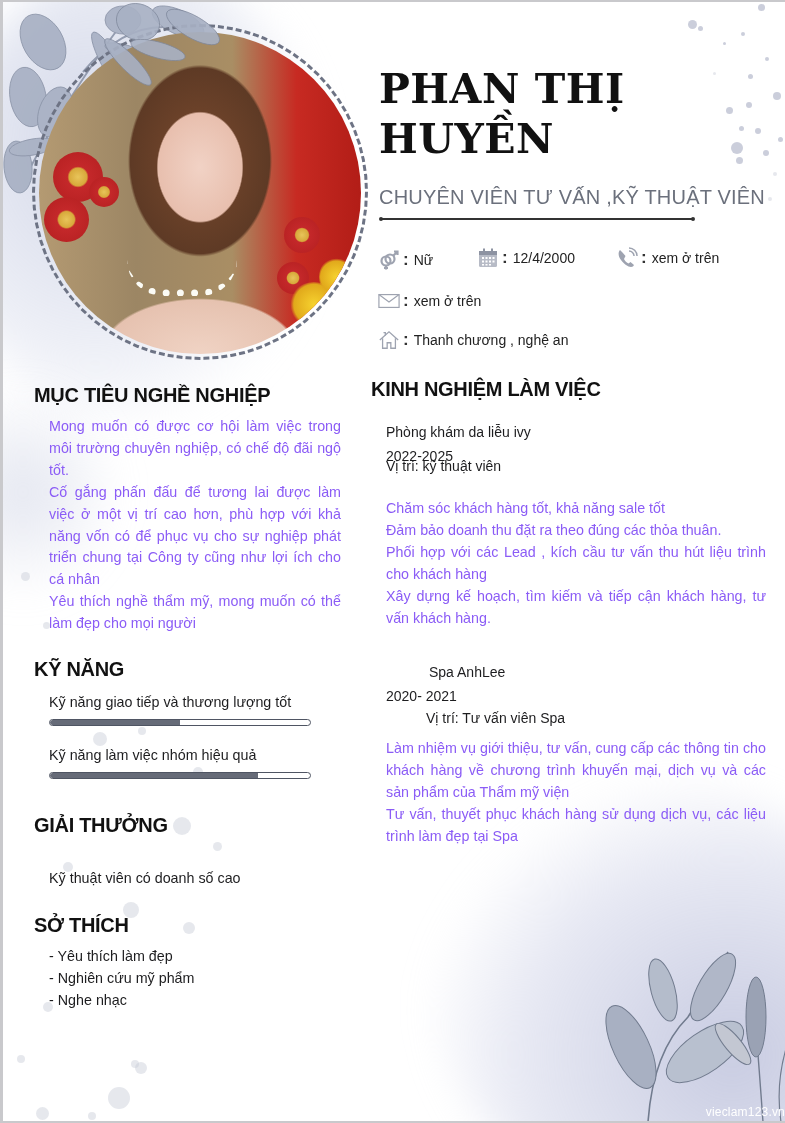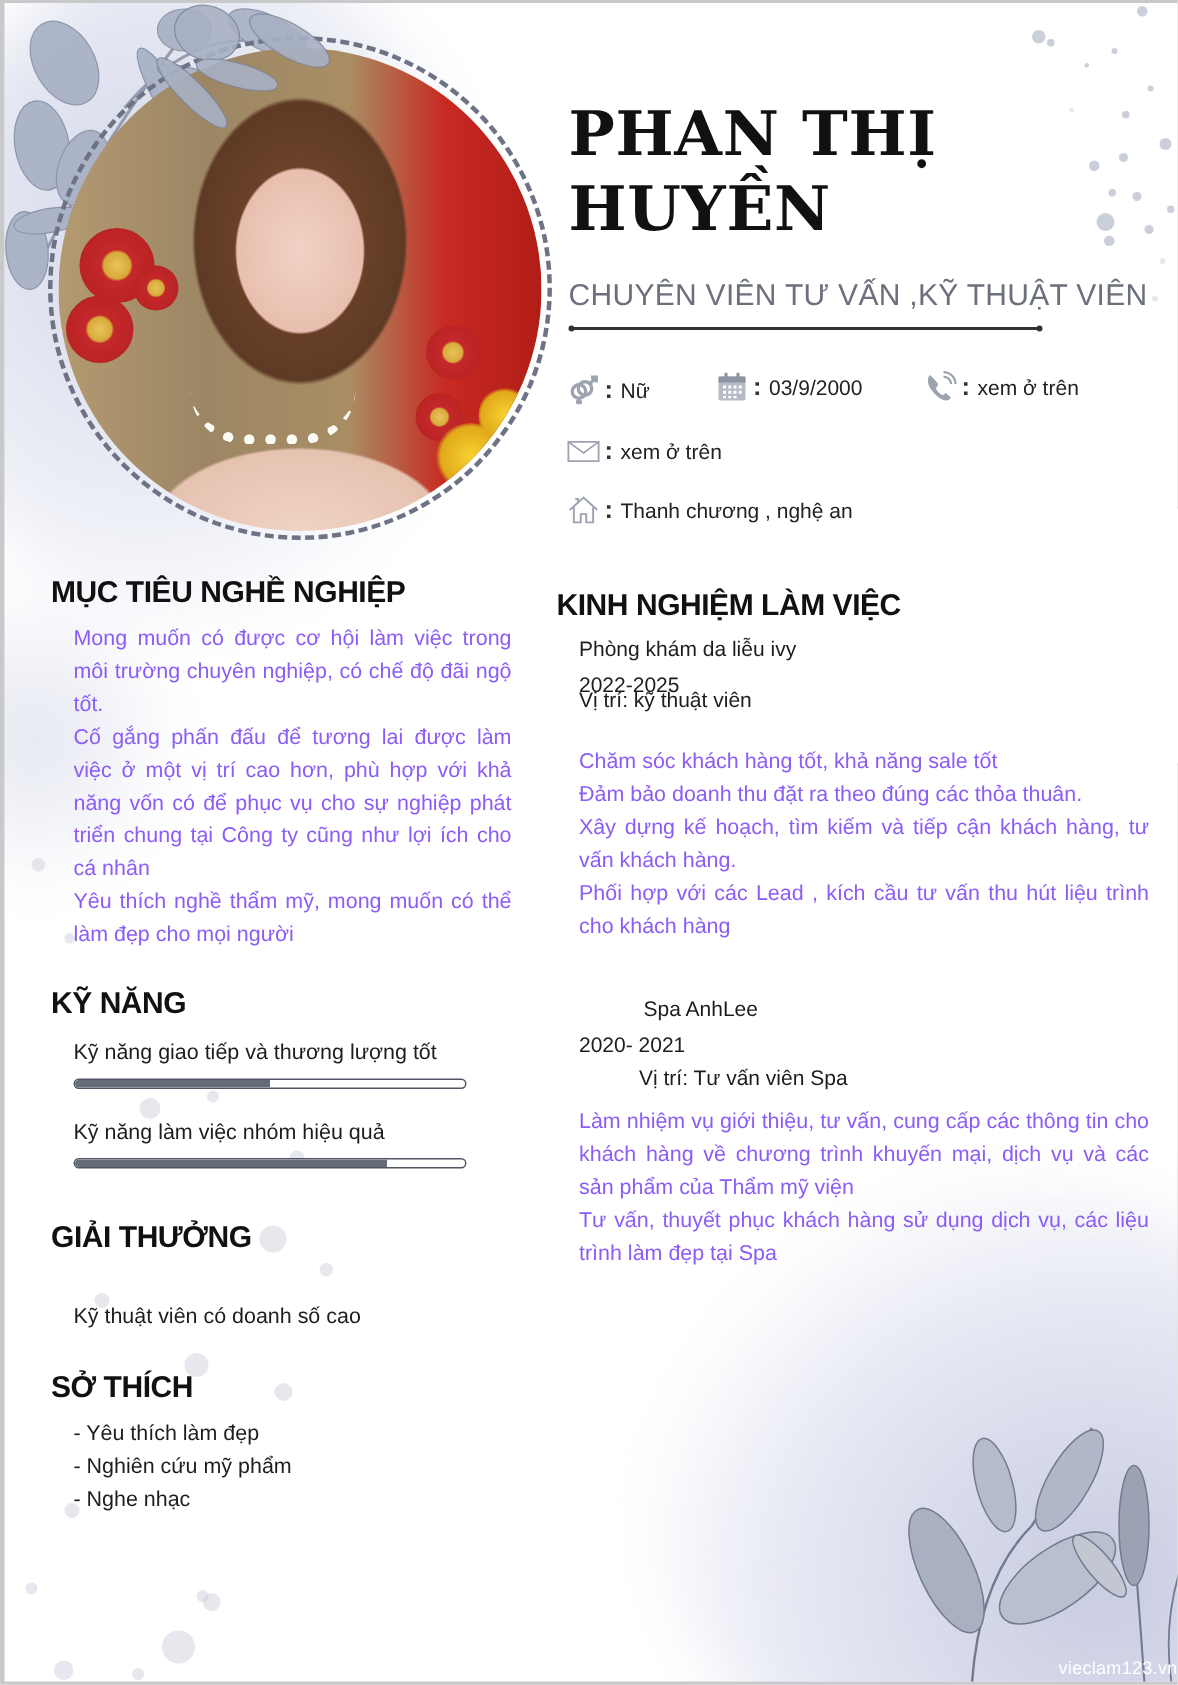--- a/index.html
+++ b/index.html
@@ -208,21 +208,21 @@
             <rect x="8.5" y="13.5" width="2" height="2"></rect>
             <rect x="12" y="13.5" width="2" height="2"></rect>
             <rect x="15.5" y="13.5" width="2" height="2"></rect>
             <rect x="5" y="17" width="2" height="1.5"></rect>
             <rect x="8.5" y="17" width="2" height="1.5"></rect>
             <rect x="12" y="17" width="2" height="1.5"></rect>
           </g>
         </svg>
     </span>
     <span class="colon">:</span>
-    <span>03/9/2000</span>
+    <span>12/4/2000</span>
   </div>
 
   <div class="info" style="left:613px;top:245px;">
     <span class="icon">
       <svg width="22" height="22" viewBox="0 0 22 22">
           <path d="M4 3c-2 2-2 6 1 10s7 7 10 7c1.5 0 2.5-1 3-2l-3.5-3-2 1.5c-1.5-.5-4-3-4.5-4.5L9.5 9 6.5 5.5 4 3z" fill="#9ea3b0"></path>
           <path d="M13 4a5 5 0 0 1 5 5M13 1a8 8 0 0 1 8 8" stroke="#9ea3b0" stroke-width="1.5" fill="none"></path>
         </svg>
     </span>
     <span class="colon">:</span>
@@ -270,31 +270,31 @@
   </div>
 
   <div class="sec-title" style="left:31px;top:812px;">GIẢI THƯỞNG</div>
   <div class="skill-label" style="top:868px;">Kỹ thuật viên có doanh số cao</div>
 
   <div class="sec-title" style="left:31px;top:912px;">SỞ THÍCH</div>
   <div class="skill-label" style="top:946px;">- Yêu thích làm đẹp</div>
   <div class="skill-label" style="top:968px;">- Nghiên cứu mỹ phẩm</div>
   <div class="skill-label" style="top:990px;">- Nghe nhạc</div>
 
-  <div class="sec-title" style="left:368px;top:391px;">KINH NGHIỆM LÀM VIỆC</div>
+  <div class="sec-title" style="left:368px;top:376px;">KINH NGHIỆM LÀM VIỆC</div>
 
   <div>
     <div class="exp-line" style="top:422px;">Phòng khám da liễu ivy</div>
     <div class="exp-line" style="top:446px;">2022-2025</div>
     <div class="exp-line" style="top:456px;">Vị trí: kỹ thuật viên</div>
     <div class="para right-para" style="top:496px;">
       <p>Chăm sóc khách hàng tốt, khả năng sale tốt</p>
       <p>Đảm bảo doanh thu đặt ra theo đúng các thỏa thuân.</p>
+      <p>Phối hợp với các Lead , kích cầu tư vấn thu hút liệu trình cho khách hàng</p>
       <p>Xây dựng kế hoạch, tìm kiếm và tiếp cận khách hàng, tư vấn khách hàng.</p>
-      <p>Phối hợp với các Lead , kích cầu tư vấn thu hút liệu trình cho khách hàng</p>
     </div>
   </div>
 
   <div>
     <div class="exp-line" style="top:662px;margin-left:43px;">Spa AnhLee</div>
     <div class="exp-line" style="top:686px;">2020- 2021</div>
     <div class="exp-line" style="top:708px;margin-left:40px;">Vị trí: Tư vấn viên Spa</div>
     <div class="para right-para" style="top:736px;">
       <p>Làm nhiệm vụ giới thiệu, tư vấn, cung cấp các thông tin cho khách hàng về chương trình khuyến mại, dịch vụ và các sản phẩm của Thẩm mỹ viện</p>
       <p>Tư vấn, thuyết phục khách hàng sử dụng dịch vụ, các liệu trình làm đẹp tại Spa</p>

